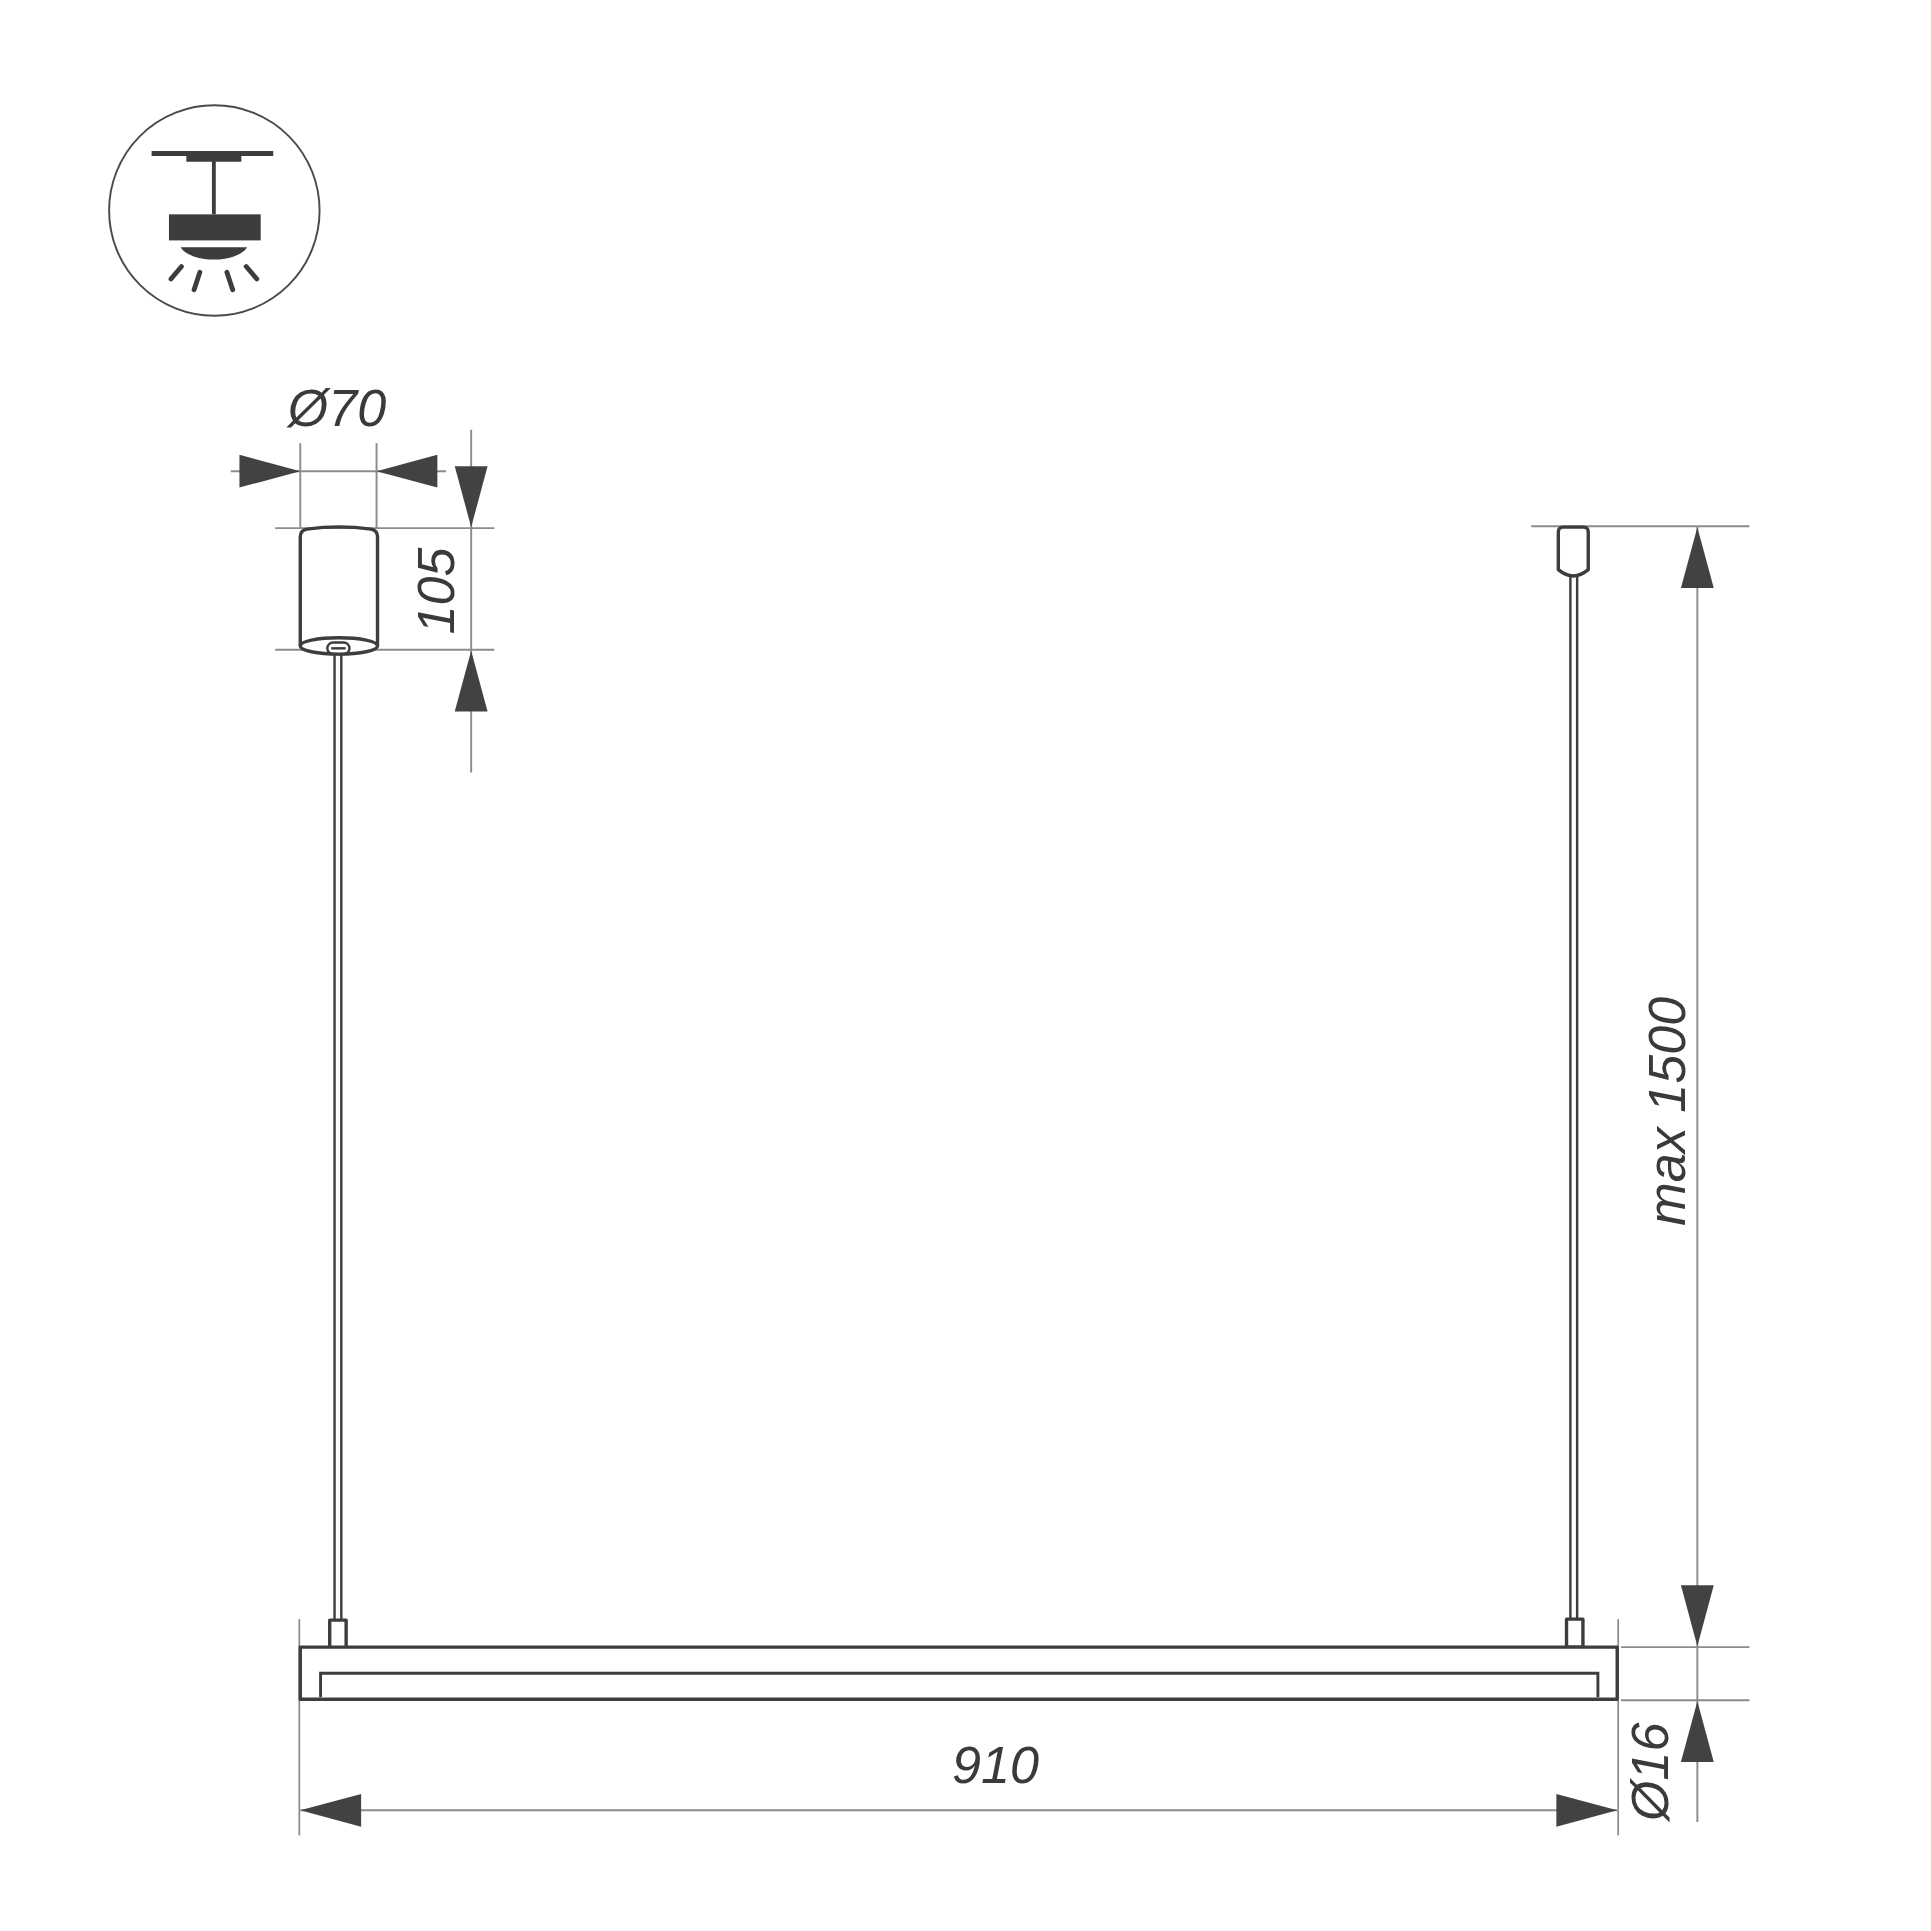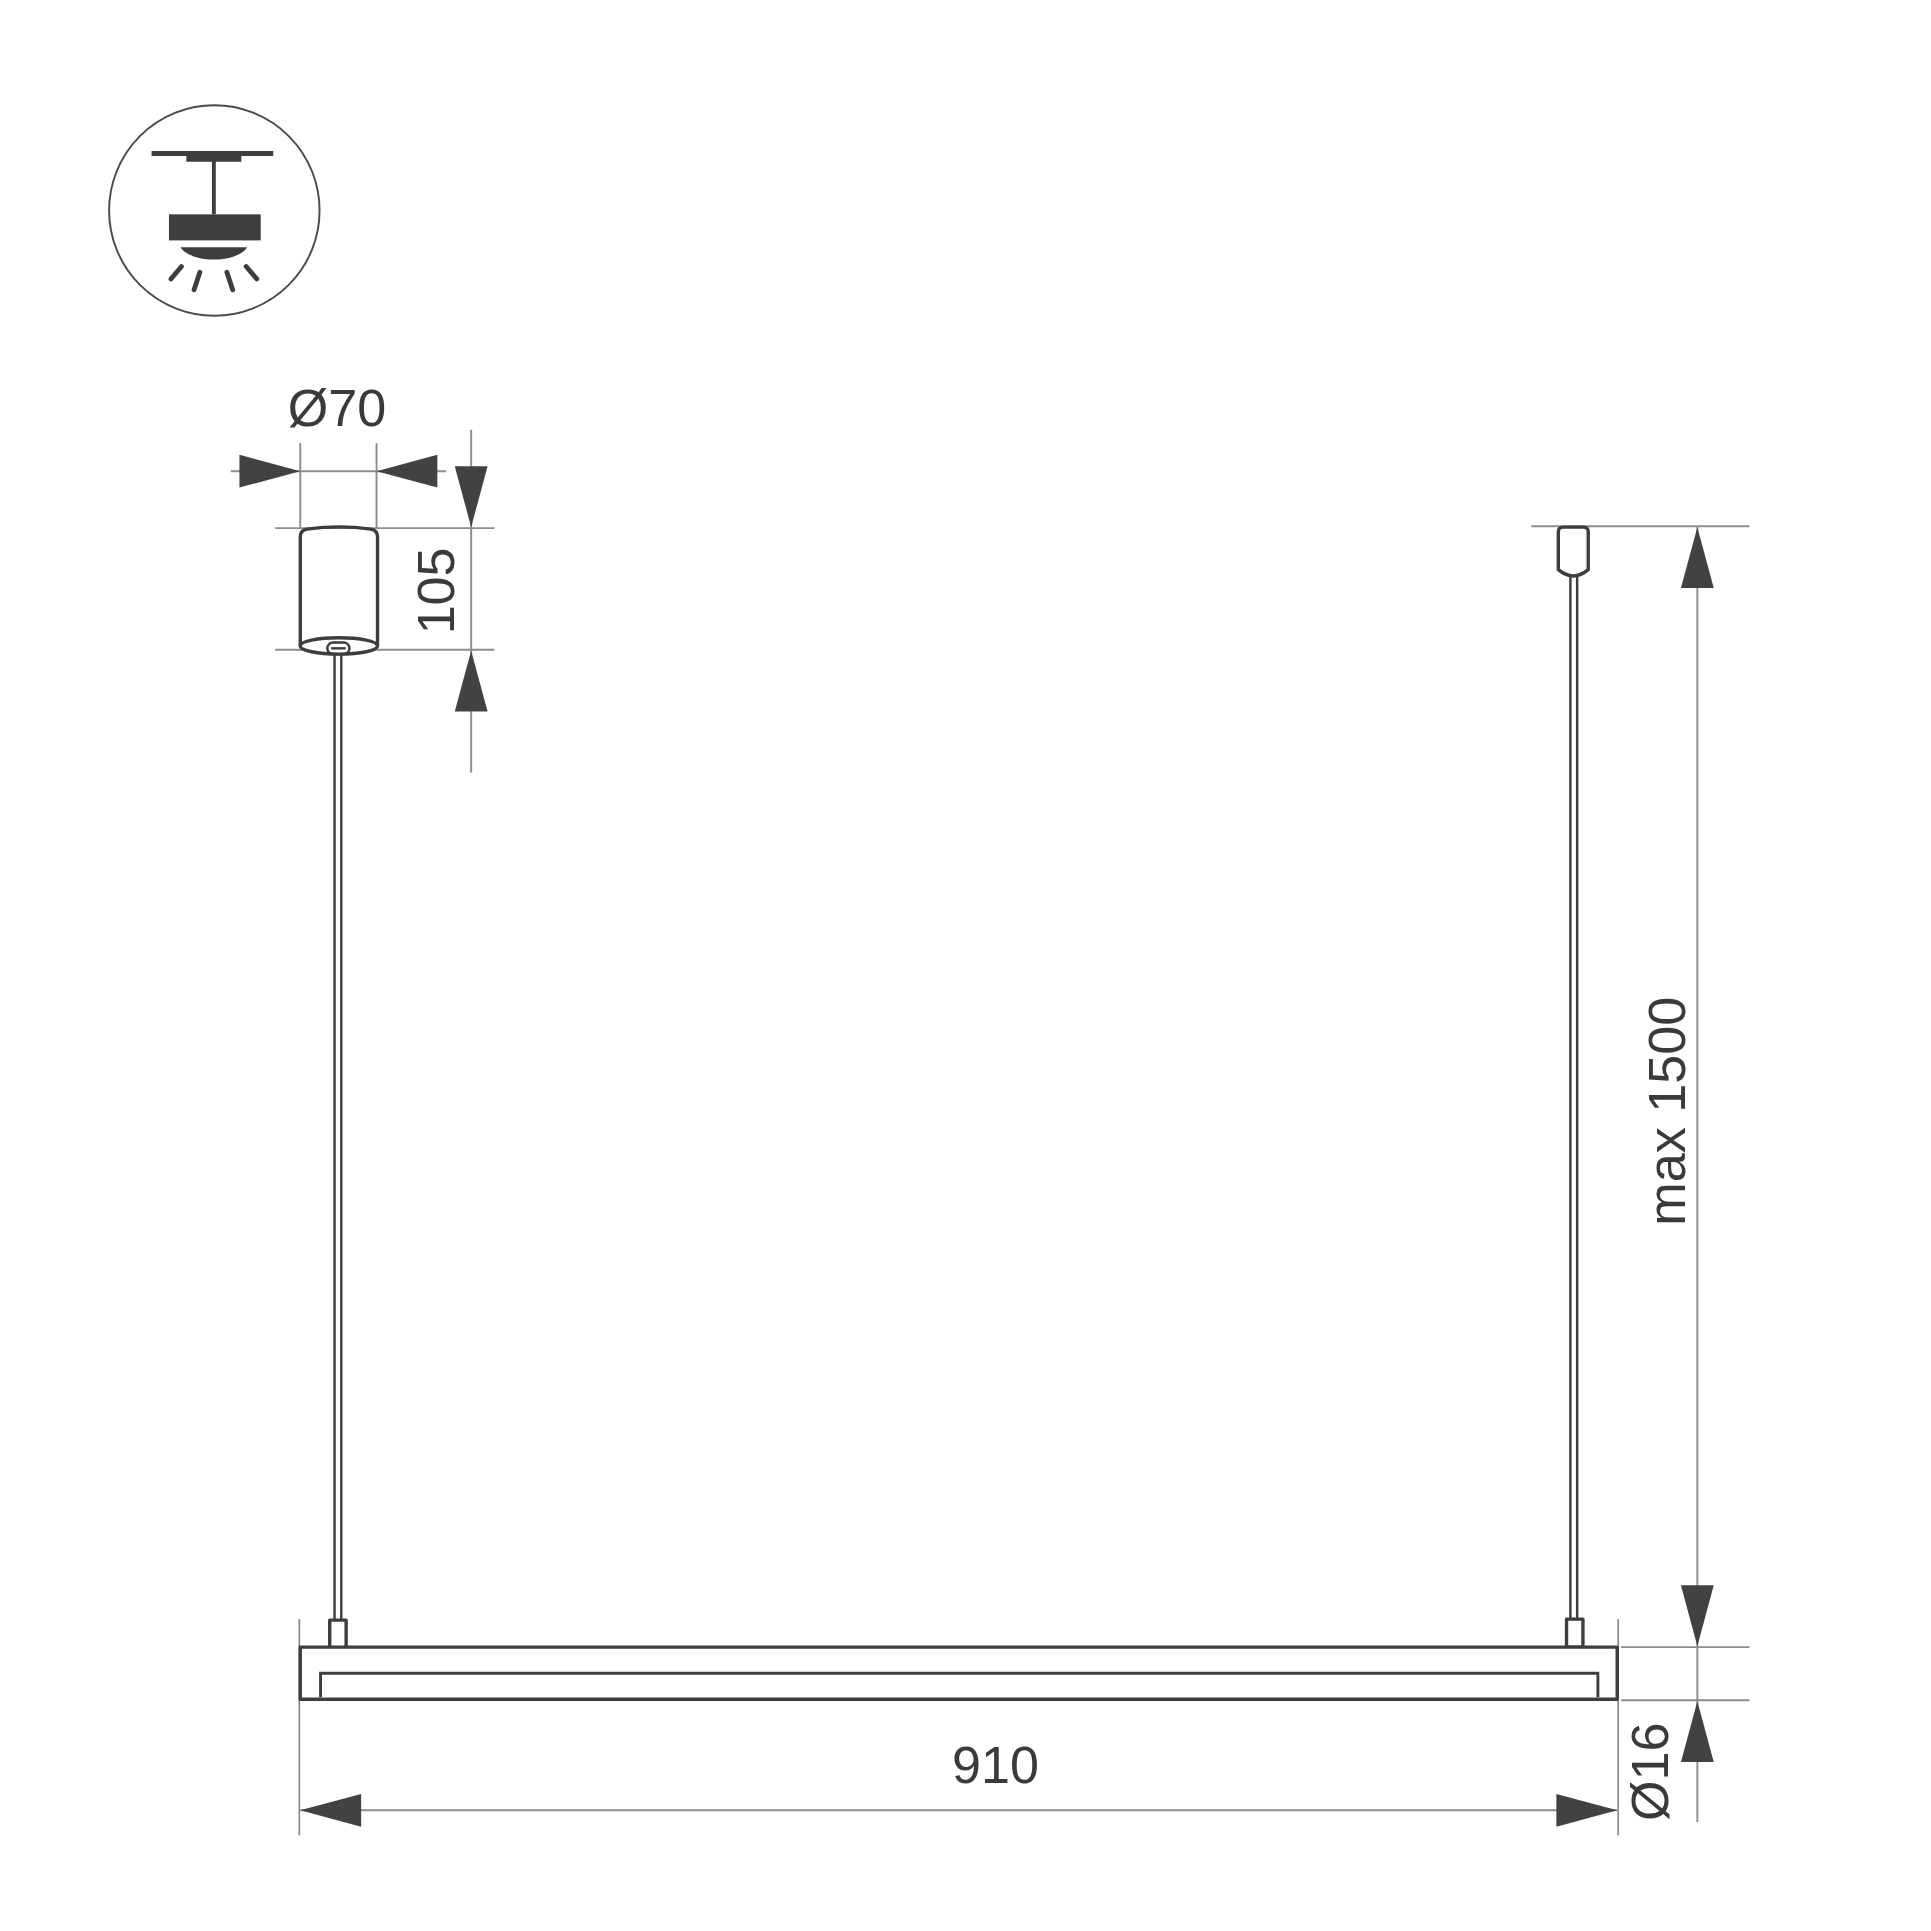--- a/index.html
+++ b/index.html
@@ -1,16 +1,16 @@
 <!DOCTYPE html>
 <html style="--dark: #3d3d3d; --thin: #8c8c8c; --arrow: #424242; --text: #3a3a3a; --bg: #ffffff;"><head>
 <meta charset="utf-8">
 <style>
   html,body{margin:0;padding:0;background:#fff;}
-  .canvas{position:relative;width:1877px;height:1931px;background:var(--bg,#ffffff);overflow:hidden;}
+  .canvas{position:relative;width:1877px;height:1931px;background:var(--bg,#ffffff);overflow:hidden;font-style:italic;}
   svg{display:block;}
   .thin{stroke:var(--thin,#8c8c8c);stroke-width:2;fill:none;}
   .thin-lt{stroke:var(--thin,#8c8c8c);stroke-width:1.8;fill:none;}
   .obj{stroke:var(--dark,#3d3d3d);stroke-width:3.5;fill:none;stroke-linejoin:round;}
   .obj-fill{stroke:var(--dark,#3d3d3d);stroke-width:3.5;fill:#ffffff;stroke-linejoin:round;}
   .obj-thin{stroke:var(--dark,#3d3d3d);stroke-width:2.5;fill:none;}
   .inner{stroke:var(--dark,#3d3d3d);stroke-width:3;fill:none;}
   .arr{fill:var(--arrow,#424242);stroke:none;}
   .solid{fill:var(--dark,#3d3d3d);stroke:none;}
   .ray{stroke:var(--dark,#3d3d3d);stroke-width:5;stroke-linecap:round;fill:none;}

